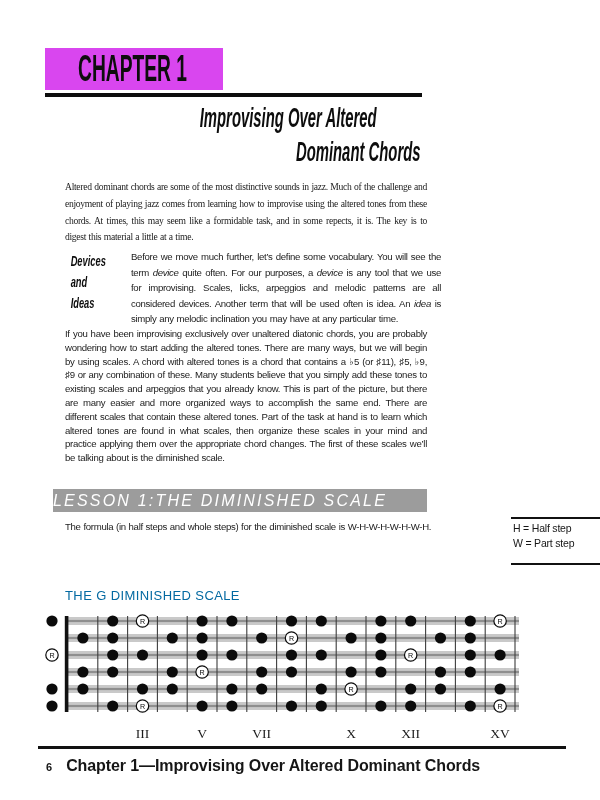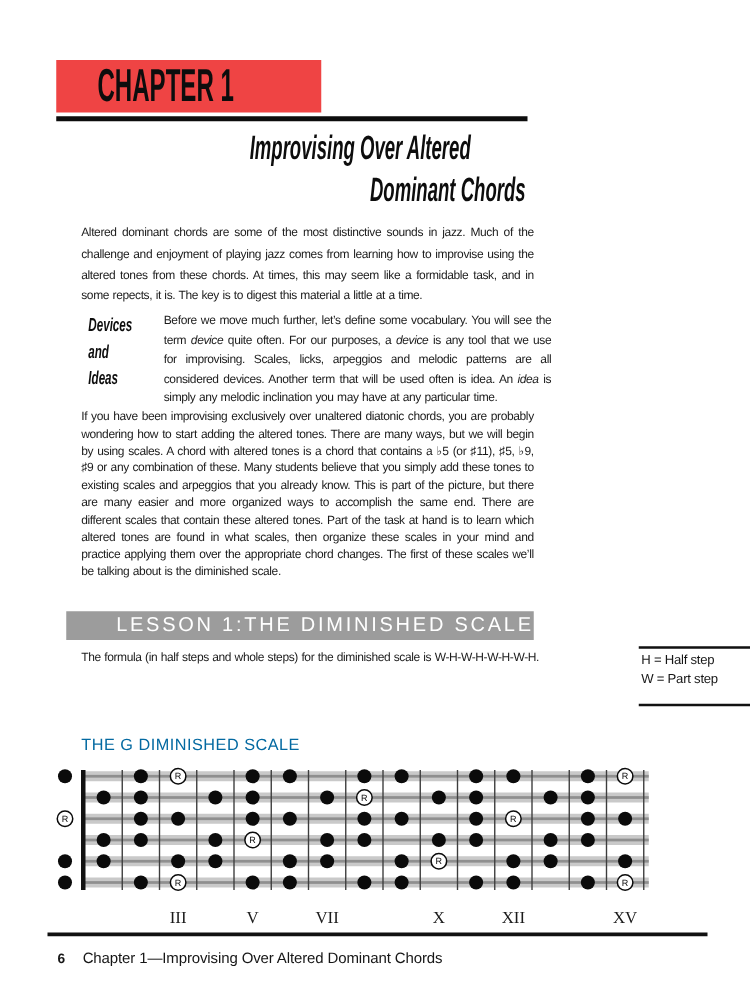--- a/index.html
+++ b/index.html
@@ -3,69 +3,69 @@
 <meta charset="utf-8">
 <style>
   html,body { margin:0; padding:0; background:#ffffff; }
   .page {
     position:relative; width:600px; height:800px; background:#ffffff;
     font-family:"Liberation Sans","DejaVu Sans",sans-serif; color:#161616;
     overflow:hidden;
   }
 
   
-  .chapter-box { position:absolute; left:45px; top:48px; width:212px; height:42px; background:#ef4444; }
+  .chapter-box { position:absolute; left:45px; top:48px; width:178px; height:42px; background:#d946ef; }
   .chapter-box .cond {
     position:absolute; left:33px; top:50%; transform:translateY(-50%) scaleX(0.52);
     transform-origin:left center; font-size:37px; font-weight:700; white-space:nowrap; color:#0d0d0d;
     letter-spacing:0;
   }
   .chapter-rule { position:absolute; left:45px; top:93px; width:377px; height:3.5px; background:#0d0d0d; }
 
   .title-line { position:absolute; white-space:nowrap; }
   .title-line .ti {
     display:inline-block; font-weight:700; font-style:italic; font-size:27px;
     transform:scaleX(0.55); transform-origin:right center; white-space:nowrap; color:#0d0d0d;
   }
   .title-1 { top:103px; right:223px; }
   .title-2 { top:137px; right:180px; }
 
   
   .btx { font-size:9.6px; letter-spacing:-0.3px; word-spacing:0.4px; color:#1b1b1b; margin:0; }
-  .intro   { position:absolute; left:65px;  top:179px; width:362px; line-height:16.8px; text-align:justify; }
+  .intro   { position:absolute; left:65px;  top:179px; width:362px; line-height:16.8px; text-align:justify;font-family:Liberation Serif, serif; }
   .devices-label { position:absolute; left:60px; top:250px; width:56px; text-align:left; }
   .devices-label div {
     font-weight:700; font-style:italic; font-size:15px; line-height:21px;
     transform:scaleX(0.62); transform-origin:center; color:#0d0d0d;
   }
   .devices-text { position:absolute; left:131px; top:249px; width:310px; line-height:15.6px; text-align:justify; }
   .main-para    { position:absolute; left:65px;  top:327px; width:362px; line-height:13.8px; text-align:justify; }
 
   
   .lesson-bar {
     position:absolute; left:53px; top:489px; width:374px; height:23px; background:#9c9c9c;
-    color:#ffffff; text-align:right; line-height:23px; font-size:16px; letter-spacing:2.2px;
+    color:#ffffff; text-align:left; line-height:23px; font-size:16px; letter-spacing:2.2px;font-style:italic;
   }
   .formula { position:absolute; left:65px; top:519px; width:370px; line-height:15.5px; }
   .legend-box {
     position:absolute; left:473px; top:517px; width:122px;
     border-top:2.5px solid #111; border-bottom:2.5px solid #111;
     padding:2px 0 13px 2px; font-size:10.5px; letter-spacing:-0.2px; line-height:14.5px;margin-left:38px;
   }
   .diagram-intro { position:absolute; left:65px; top:560px; width:390px; line-height:15px; }
   .diagram-title { position:absolute; left:65px; top:588px; font-size:13px; letter-spacing:0.4px; color:#0369a1; }
 
   
   .fretboard { position:absolute; left:30px; top:607px; width:545px; height:145px; }
 
   
   .footer-rule { position:absolute; left:38px; top:746px; width:528px; height:2.5px; background:#111; }
   .footer { position:absolute; left:46px; top:757px; }
   .footer .pgnum { font-weight:700; font-size:11px; margin-right:14px; }
-  .footer .ftext { font-size:12px; letter-spacing:-0.1px; }
+  .footer .ftext { font-size:16px; letter-spacing:-0.1px;font-weight:bold; }
 </style>
 </head>
 <body>
 
 <div class="page">
 
   <div class="chapter-box">
     <span class="cond">CHAPTER 1</span>
   </div>
   <div class="chapter-rule"></div>

